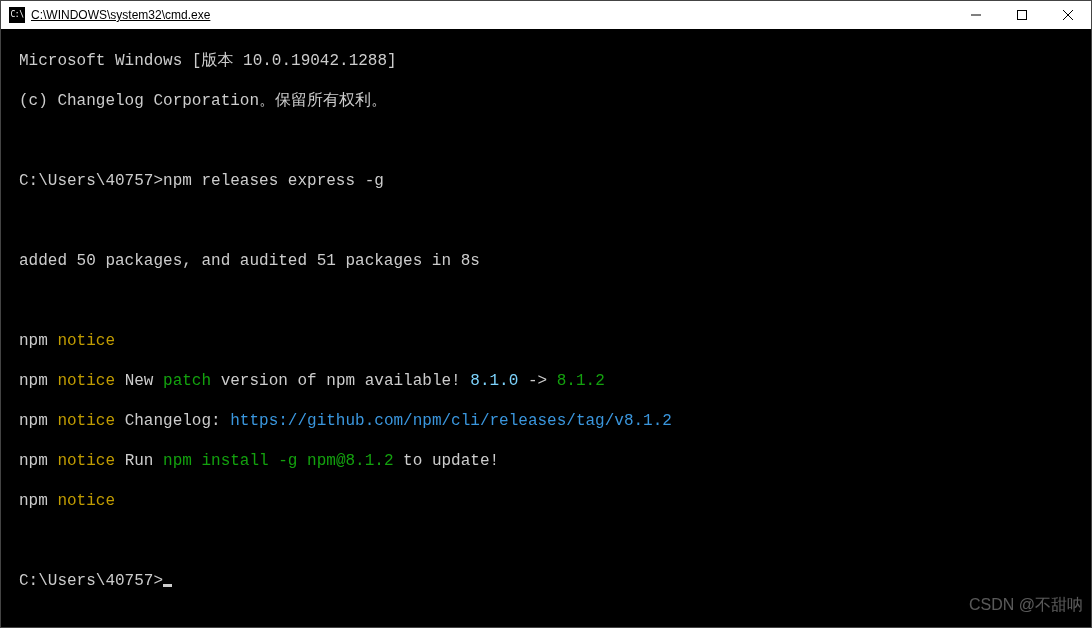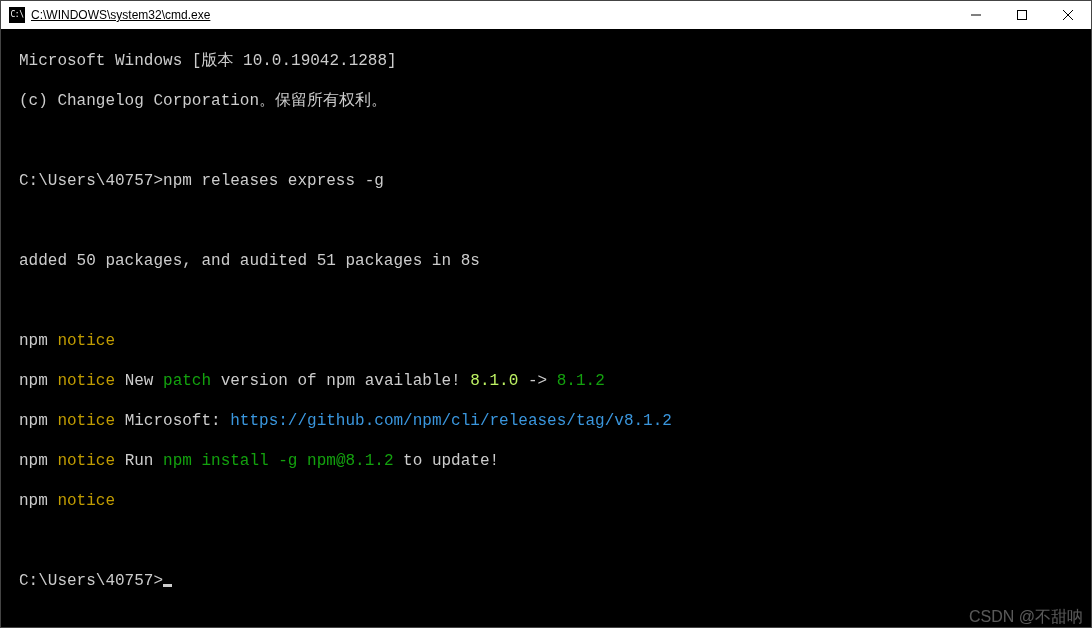--- a/index.html
+++ b/index.html
@@ -67,35 +67,35 @@
     font-size: 16px;
     line-height: 20px;
     padding: 2px 18px;
     white-space: pre;
     overflow: hidden;
     position: relative;
   }
   .line { min-height: 20px; }
   .c-white  { color: #cccccc; }
   .c-yellow { color: #c19c00; }
-  .c-red    { color: #bef264; }
+  .c-red    { color: #7dd3fc; }
   .c-green  { color: #13a10e; }
   .c-cyan   { color: #3a96dd; }
   .cursor {
     display: inline-block;
     width: 9px;
     height: 3px;
     background: #cccccc;
     vertical-align: -2px;
     margin-left: 0;
   }
   .watermark {
     position: absolute;
     right: 8px;
-    bottom: 0;
+    bottom: 12px;
     color: rgba(255,255,255,0.35);
     font-family: "Microsoft YaHei","Segoe UI",sans-serif;
     font-size: 16px;
     pointer-events: none;
   }
 </style>
 </head>
 <body>
 
 <div class="window">
@@ -127,21 +127,21 @@
   <div class="terminal">
 <div class="line"><span class="c-white">Microsoft Windows [版本 10.0.19042.1288]</span></div>
 <div class="line"><span class="c-white">(c) Changelog Corporation。保留所有权利。</span></div>
 <div class="line"></div>
 <div class="line"><span class="c-white">C:\Users\40757&gt;</span><span class="c-white">npm releases express -g</span></div>
 <div class="line"></div>
 <div class="line"><span class="c-white">added 50 packages, and audited 51 packages in 8s</span></div>
 <div class="line"></div>
 <div class="line"><span class="c-white">npm</span><span class="c-yellow"> notice</span></div>
 <div class="line"><span class="c-white">npm</span><span class="c-yellow"> notice</span><span class="c-white"> New </span><span class="c-green">patch</span><span class="c-white"> version of npm available! </span><span class="c-red">8.1.0</span><span class="c-white"> -&gt; </span><span class="c-green">8.1.2</span></div>
-<div class="line"><span class="c-white">npm</span><span class="c-yellow"> notice</span><span class="c-white"> Microsoft: </span><span class="c-cyan">https://github.com/npm/cli/releases/tag/v8.1.2</span></div>
+<div class="line"><span class="c-white">npm</span><span class="c-yellow"> notice</span><span class="c-white"> Changelog: </span><span class="c-cyan">https://github.com/npm/cli/releases/tag/v8.1.2</span></div>
 <div class="line"><span class="c-white">npm</span><span class="c-yellow"> notice</span><span class="c-white"> Run </span><span class="c-green">npm install -g npm@8.1.2</span><span class="c-white"> to update!</span></div>
 <div class="line"><span class="c-white">npm</span><span class="c-yellow"> notice</span></div>
 <div class="line"></div>
 <div class="line"><span class="c-white">C:\Users\40757&gt;</span><span class="cursor"></span></div>
 
     <div class="watermark">CSDN @不甜呐</div>
   </div>
 
 </div>
 

